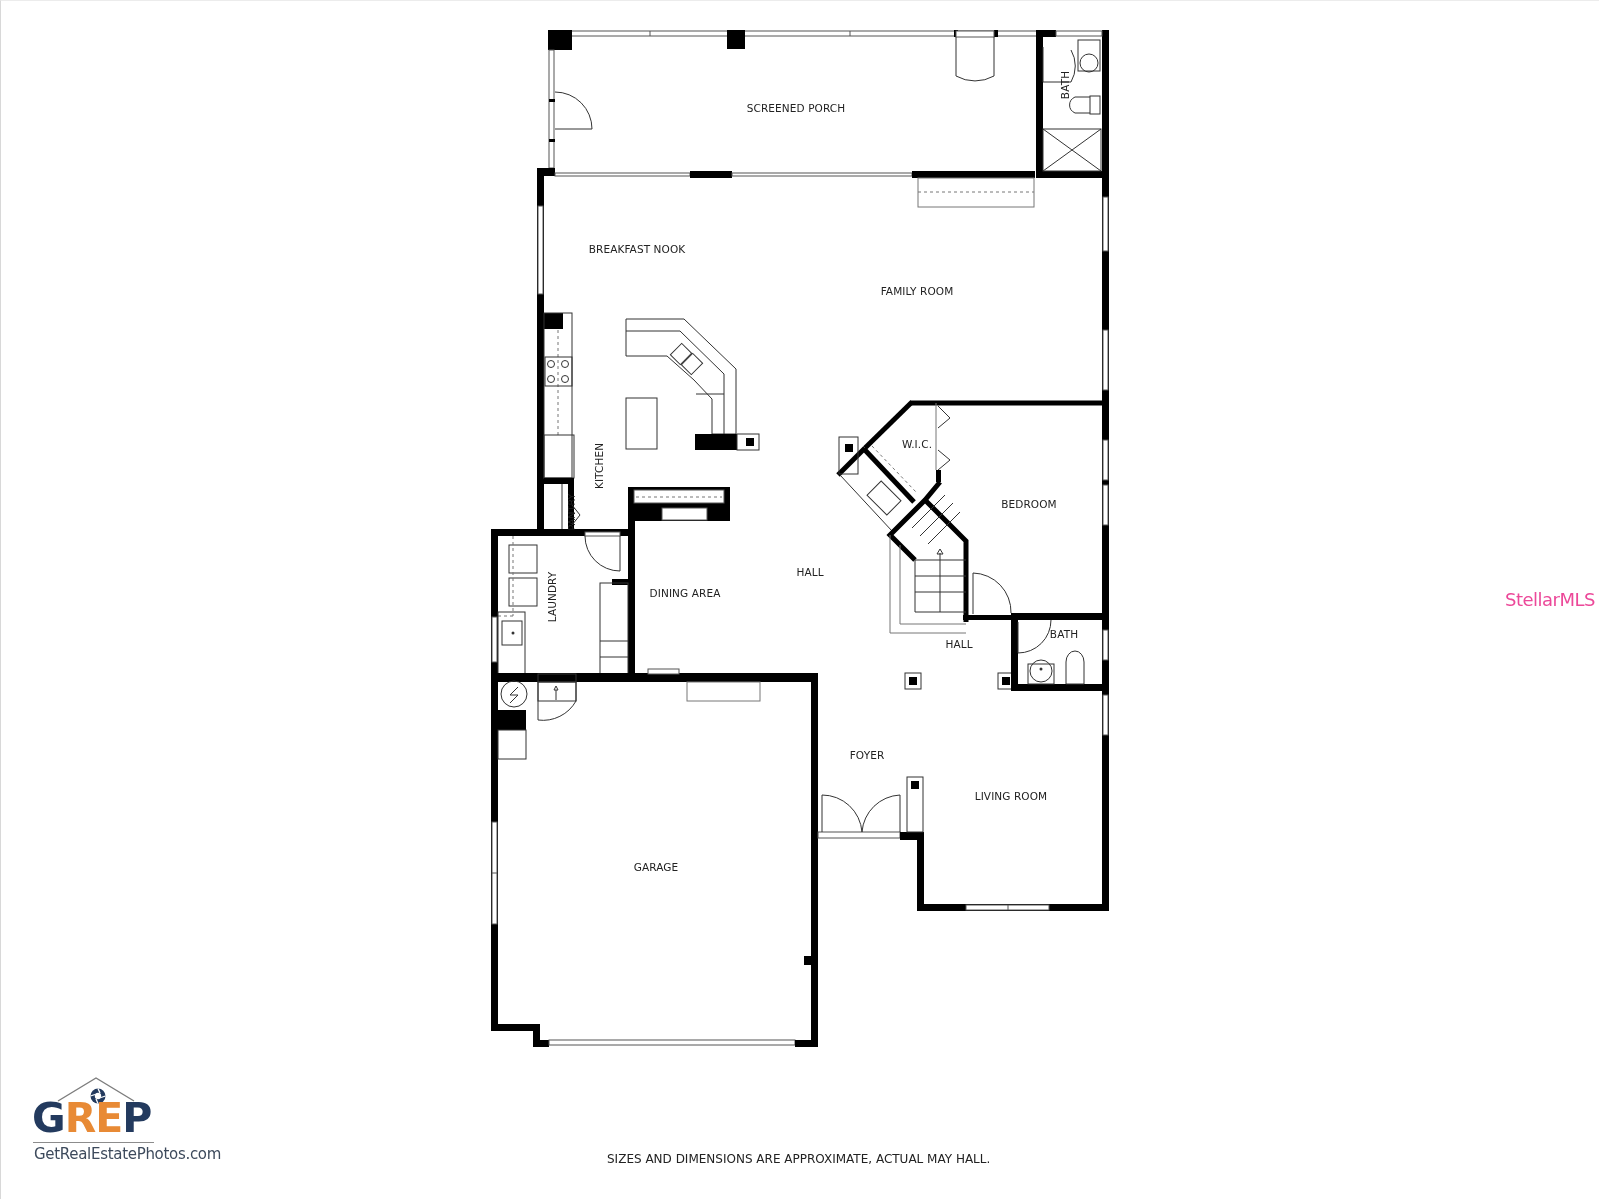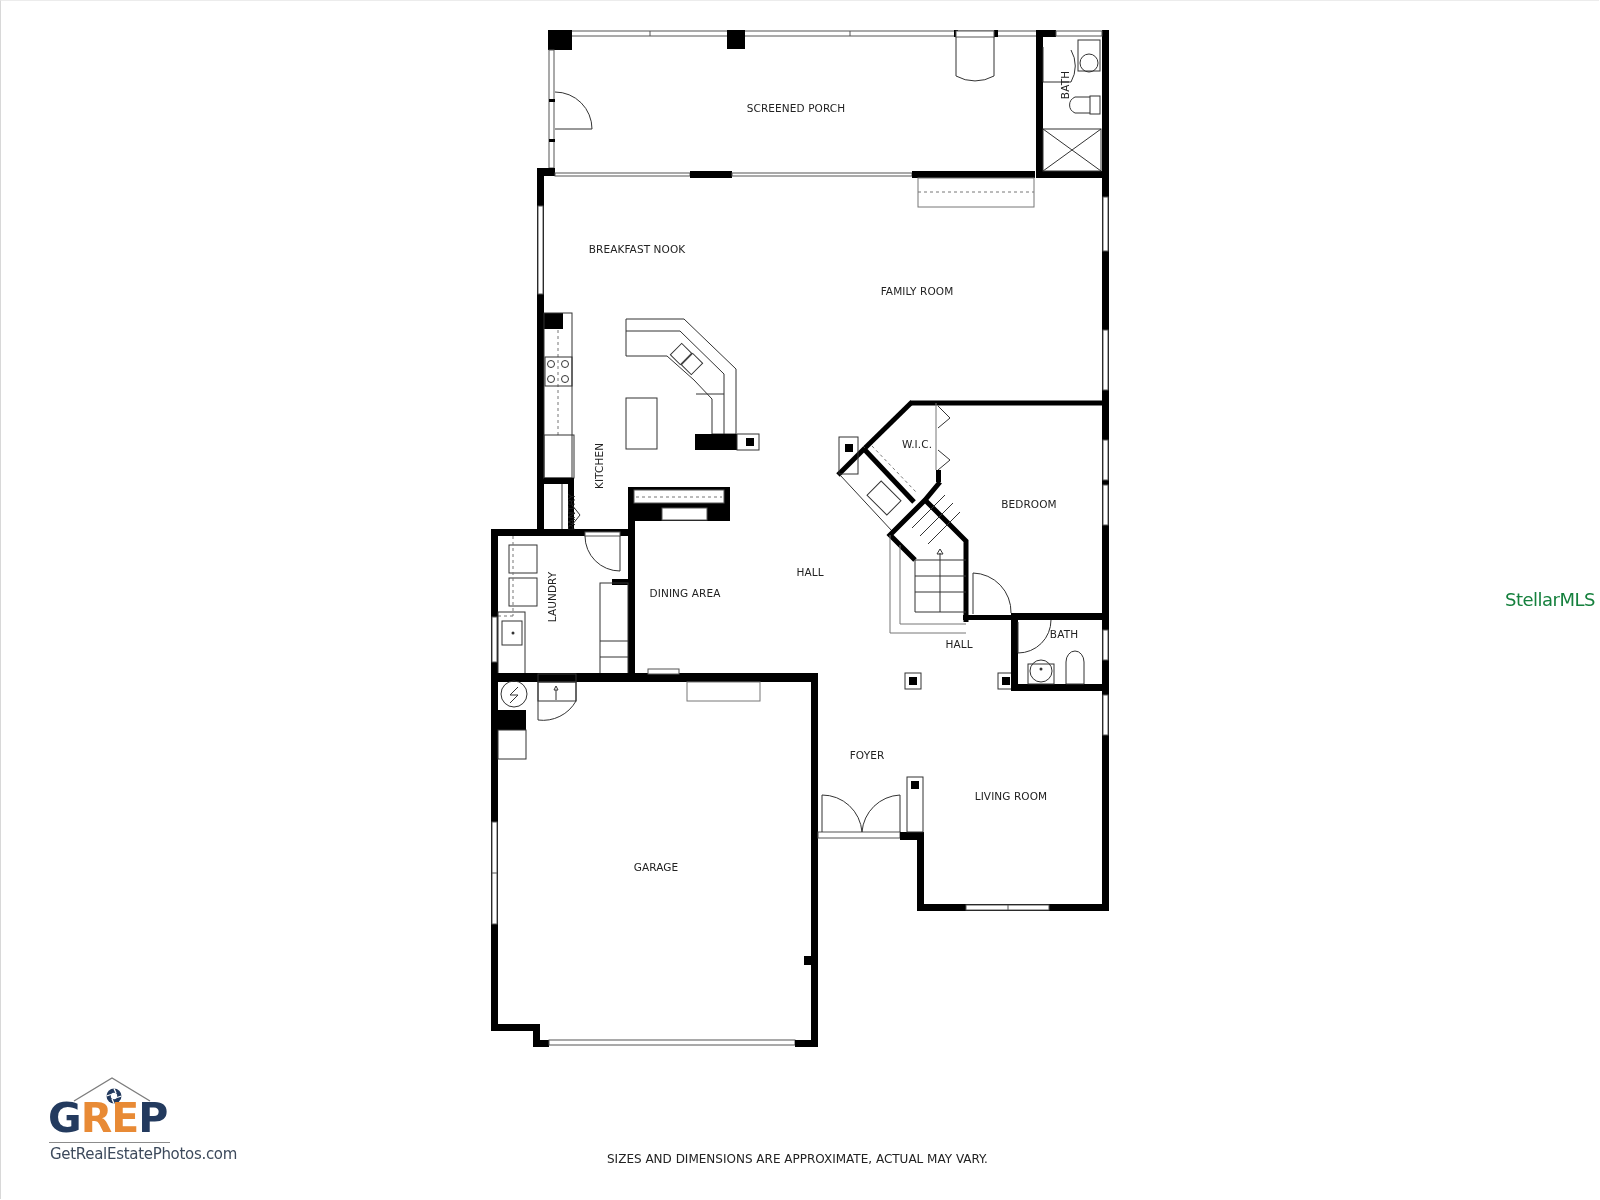--- a/index.html
+++ b/index.html
@@ -7,22 +7,22 @@
   .frame { position: absolute; left: 0; top: 0; width: 1598px; height: 1198px; border-left: 1px solid #d8d8d8; border-top: 1px solid #ececec; }
   svg.plan { position: absolute; left: 0; top: 0; }
   .room-label { font-family: "DejaVu Sans", sans-serif; font-size: 10.5px; fill: #222; letter-spacing: 0.1px; }
   .wall { fill: #000; }
   .thin { fill: none; stroke: #333; stroke-width: 1; }
   .thin-light { fill: none; stroke: #777; stroke-width: 1; }
   .window { fill: #fff; stroke: #555; stroke-width: 1; }
   .dash { fill: none; stroke: #777; stroke-width: 1; stroke-dasharray: 3 3; }
   .disclaimer { position: absolute; left: 0; width: 1600px; top: 1152px; text-align: center; font-family: "DejaVu Sans", sans-serif; font-size: 12px; color: #222; }
   .disclaimer span { position: absolute; left: 607px; white-space: nowrap; }
-  .watermark { position: absolute; left: 1505px; top: 589px; font-family: "DejaVu Sans", sans-serif; font-size: 18px; color: #15803d; letter-spacing: -0.5px; }
-  .logo { position: absolute; left: 48px; top: 1076px; width: 130px; height: 86px; }
+  .watermark { position: absolute; left: 1505px; top: 589px; font-family: "DejaVu Sans", sans-serif; font-size: 18px; color: #ec4899; letter-spacing: -0.5px; }
+  .logo { position: absolute; left: 32px; top: 1076px; width: 130px; height: 86px; }
   .logo-word { position: absolute; left: 0; top: 20px; font-family: "DejaVu Sans", sans-serif; font-weight: bold; font-size: 41px; letter-spacing: -1px; line-height: 44px; }
   .logo-word .navy { color: #233a5e; }
   .logo-word .orange { color: #e88a35; }
   .logo-rule { position: absolute; left: 1px; top: 66px; width: 121px; height: 1px; background: #8c8c8c; }
   .logo-url { position: absolute; left: 2px; top: 69px; font-family: "DejaVu Sans", sans-serif; font-size: 15px; color: #3d4a5c; letter-spacing: -0.3px; white-space: nowrap; }
 </style>
 </head>
 <body>
 
 <div class="frame"></div>
@@ -267,14 +267,14 @@
     <path d="M66 12.5 L68 17 M73.5 20 L69 21.5 M66 27.5 L64 23 M58.5 20 L63 18.5" stroke="#ffffff" stroke-width="1.3"></path>
   </svg>
   <div class="logo-word">
     <span class="navy">G</span><span class="orange">R</span><span class="orange">E</span><span class="navy">P</span>
   </div>
   <div class="logo-rule"></div>
   <div class="logo-url">GetRealEstatePhotos.com</div>
 </div>
 
 <div class="disclaimer">
-  <span>SIZES AND DIMENSIONS ARE APPROXIMATE, ACTUAL MAY VARY.</span>
+  <span>SIZES AND DIMENSIONS ARE APPROXIMATE, ACTUAL MAY HALL.</span>
 </div>
 
 </body></html>

